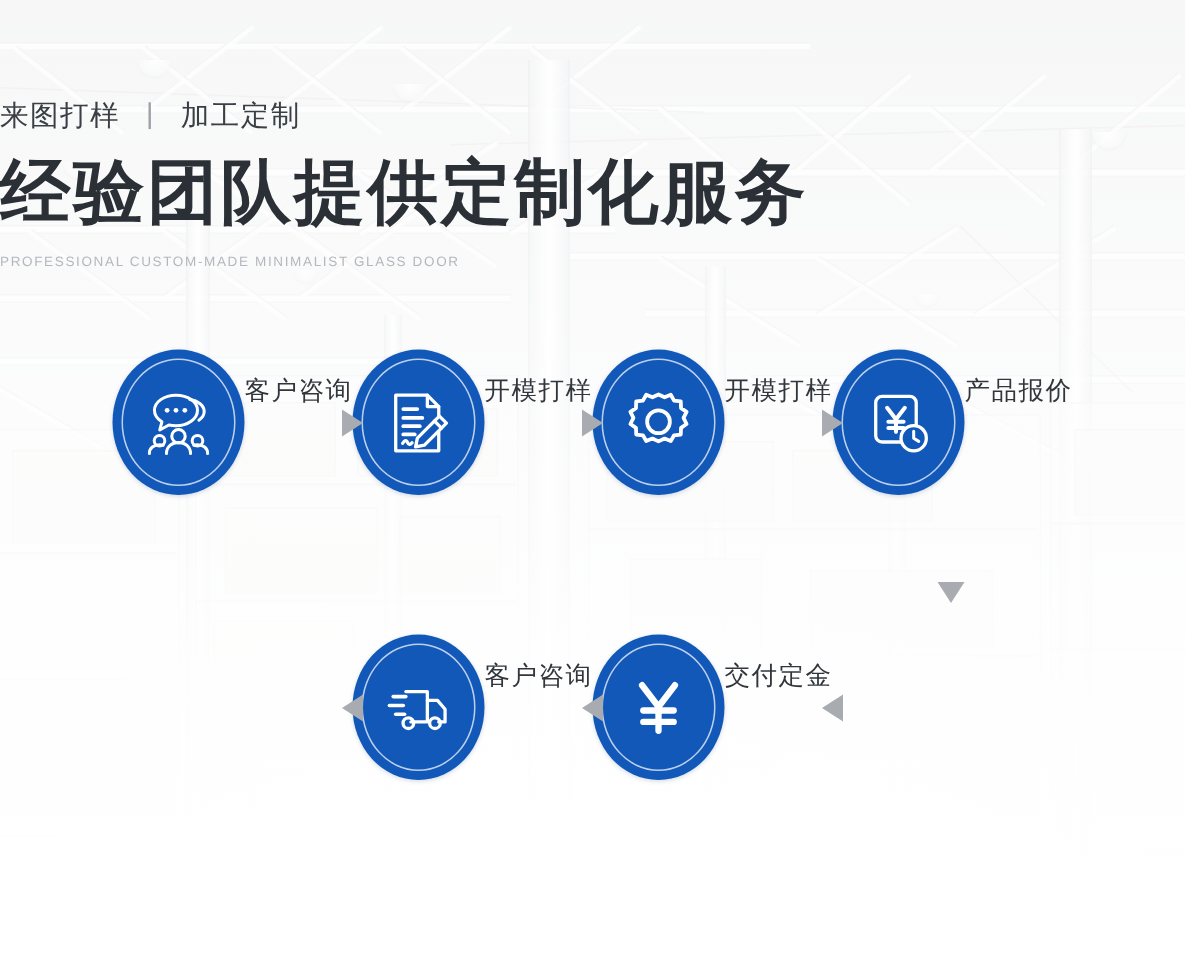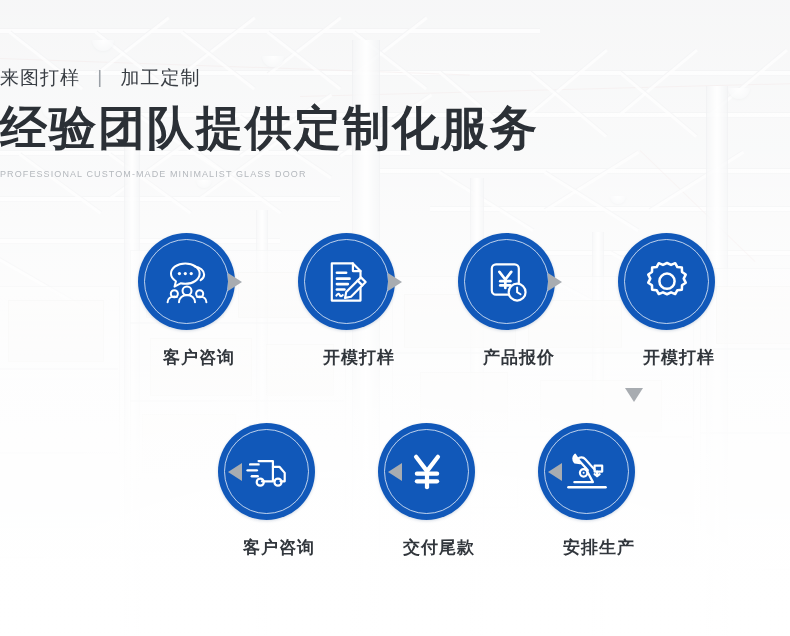--- a/index.html
+++ b/index.html
@@ -159,24 +159,23 @@
     display: flex;
     justify-content: center;
     align-items: flex-start;
   }
   .row-top { top: 233px; }
   .row-bottom { top: 423px; }
 
   .step {
     width: 160px;
     display: flex;
-    flex-direction: column;
-    align-items: flex-end;
+    flex-direction: row;
+    align-items: flex-start;
     position: relative;
-    font-weight: bold;
   }
   .circle {
     width: 97px;
     height: 97px;
     border-radius: 50%;
     background: #1158b9;
     display: flex;
     align-items: center;
     justify-content: center;
     position: relative;
@@ -386,42 +385,42 @@
             <path d="M19.5 48c1.6-2.6 3.1-2.6 3.8-.7 .7 1.9 2.2 2.1 3.6 .3"></path>
             <path d="M48.5 26.5l5.6 5.6-17.4 17.4-7 1.4 1.4-7z" fill="#1158b9"></path>
             <path d="M44.6 30.4l5.6 5.6"></path>
           </svg>
         </div>
         <div class="step-label">开模打样</div>
       </div>
 
       <div class="step">
         <div class="circle">
+          <svg viewBox="0 0 64 64" fill="none" stroke="#ffffff" stroke-width="3" stroke-linecap="round" stroke-linejoin="round">
+            <path d="M32 9.5l4.8 2.2 4.9-2 2.6 4.6 5.3 .6 .2 5.3 4.4 3-2.4 4.8 2.4 4.8-4.4 3-.2 5.3-5.3 .6-2.6 4.6-4.9-2-4.8 2.2-4.8-2.2-4.9 2-2.6-4.6-5.3-.6-.2-5.3-4.4-3 2.4-4.8-2.4-4.8 4.4-3 .2-5.3 5.3-.6 2.6-4.6 4.9 2z"></path>
+            <circle cx="32" cy="31" r="9"></circle>
+          </svg>
+        </div>
+        <div class="step-label">开模打样</div>
+      </div>
+
+      <div class="step">
+        <div class="circle">
           <svg viewBox="0 0 64 64" fill="none" stroke="#ffffff" stroke-width="2.6" stroke-linecap="round" stroke-linejoin="round">
             <path d="M14 16a5 5 0 015-5h22a5 5 0 015 5v26a5 5 0 01-5 5H19a5 5 0 01-5-5z"></path>
             <path d="M23 20l7 9 7-9" stroke-width="3.2"></path>
             <path d="M24 31h12" stroke-width="3.2"></path>
             <path d="M24 36h12" stroke-width="3.2"></path>
             <path d="M30 29v10" stroke-width="3.2"></path>
             <circle cx="44" cy="44" r="10" fill="#1158b9"></circle>
             <path d="M44 38.5V44l4 2.5" stroke-width="2.4"></path>
           </svg>
         </div>
         <div class="step-label">产品报价</div>
       </div>
-
-      <div class="step">
-        <div class="circle">
-          <svg viewBox="0 0 64 64" fill="none" stroke="#ffffff" stroke-width="3" stroke-linecap="round" stroke-linejoin="round">
-            <path d="M32 9.5l4.8 2.2 4.9-2 2.6 4.6 5.3 .6 .2 5.3 4.4 3-2.4 4.8 2.4 4.8-4.4 3-.2 5.3-5.3 .6-2.6 4.6-4.9-2-4.8 2.2-4.8-2.2-4.9 2-2.6-4.6-5.3-.6-.2-5.3-4.4-3 2.4-4.8-2.4-4.8 4.4-3 .2-5.3 5.3-.6 2.6-4.6 4.9 2z"></path>
-            <circle cx="32" cy="31" r="9"></circle>
-          </svg>
-        </div>
-        <div class="step-label">开模打样</div>
-      </div>
     </div>
 
     <div class="row row-bottom">
 
       <div class="step">
         <div class="circle">
           <svg viewBox="0 0 64 64" fill="none" stroke="#ffffff" stroke-width="2.6" stroke-linecap="round" stroke-linejoin="round">
             <path d="M22 19h17v24H26"></path>
             <path d="M39 26h8l6 7v10h-5"></path>
             <circle cx="24" cy="44" r="4.2"></circle>
@@ -436,39 +435,23 @@
 
       <div class="step">
         <div class="circle">
           <svg viewBox="0 0 64 64" fill="none" stroke="#ffffff" stroke-width="5" stroke-linecap="round" stroke-linejoin="round">
             <path d="M19 14l13 17 13-17"></path>
             <path d="M20 34h24"></path>
             <path d="M20 43h24"></path>
             <path d="M32 31v19"></path>
           </svg>
         </div>
-        <div class="step-label">交付尾款</div>
-      </div>
-
-      <div class="step">
-        <div class="circle">
-          <svg viewBox="0 0 64 64" fill="none" stroke="#ffffff" stroke-width="2.6" stroke-linecap="round" stroke-linejoin="round">
-            <path d="M10 50h44" stroke-width="3"></path>
-            <path d="M17 44h22l-9-17"></path>
-            <path d="M21 16.5c2.6-2.6 6.6-2.4 9 .3l11 12.4"></path>
-            <path d="M17.5 20.5c-2.4-2.7-2.2-6.6 .4-9l3.1 5 3.1 5z" fill="#ffffff"></path>
-            <path d="M21 16.5l12 13.5"></path>
-            <circle cx="28" cy="33" r="4.4"></circle>
-            <circle cx="28" cy="33" r="1.2" fill="#ffffff" stroke="none"></circle>
-            <path d="M41 24.5h9v7h-9z"></path>
-            <path d="M44 31.5v5.5l-3-2.5m3 2.5l3-2.5"></path>
-          </svg>
-        </div>
-        <div class="step-label">安排生产</div>
-      </div>
+        <div class="step-label">交付定金</div>
+      </div>
+
 
     </div>
 
     <div class="arrow arrow-right ar-t1"></div>
     <div class="arrow arrow-right ar-t2"></div>
     <div class="arrow arrow-right ar-t3"></div>
     <div class="arrow arrow-down  ar-down"></div>
     <div class="arrow arrow-left  ar-b1"></div>
     <div class="arrow arrow-left  ar-b2"></div>
     <div class="arrow arrow-left  ar-b3"></div>

